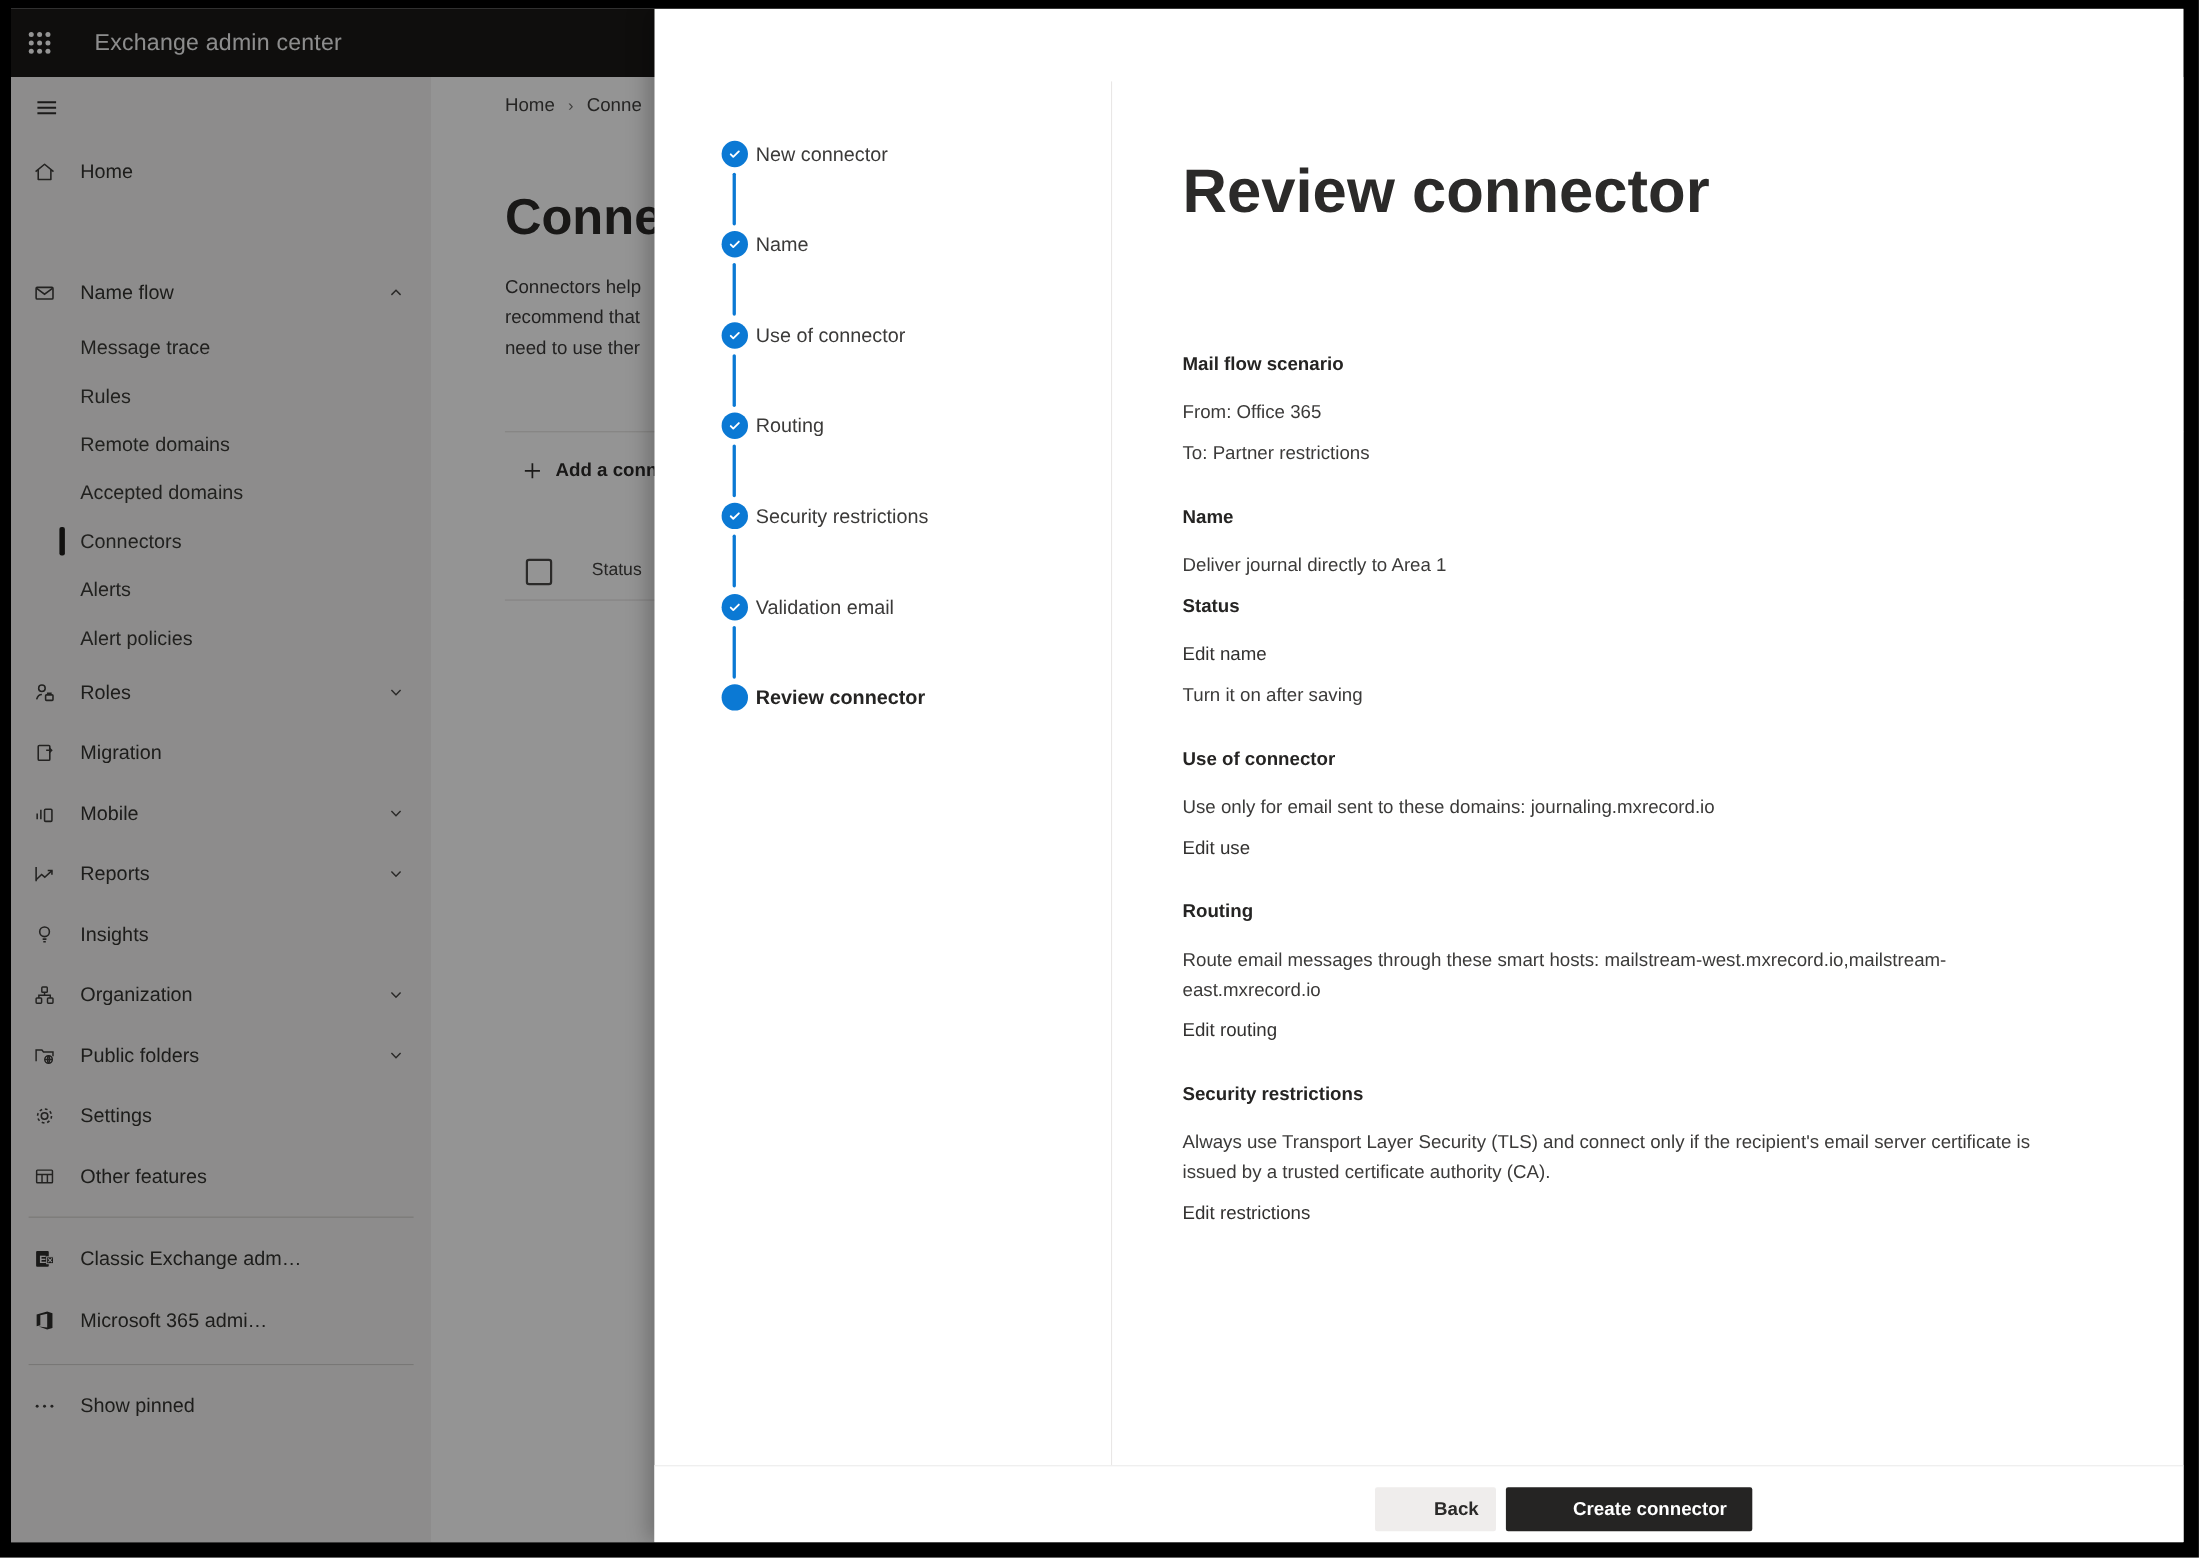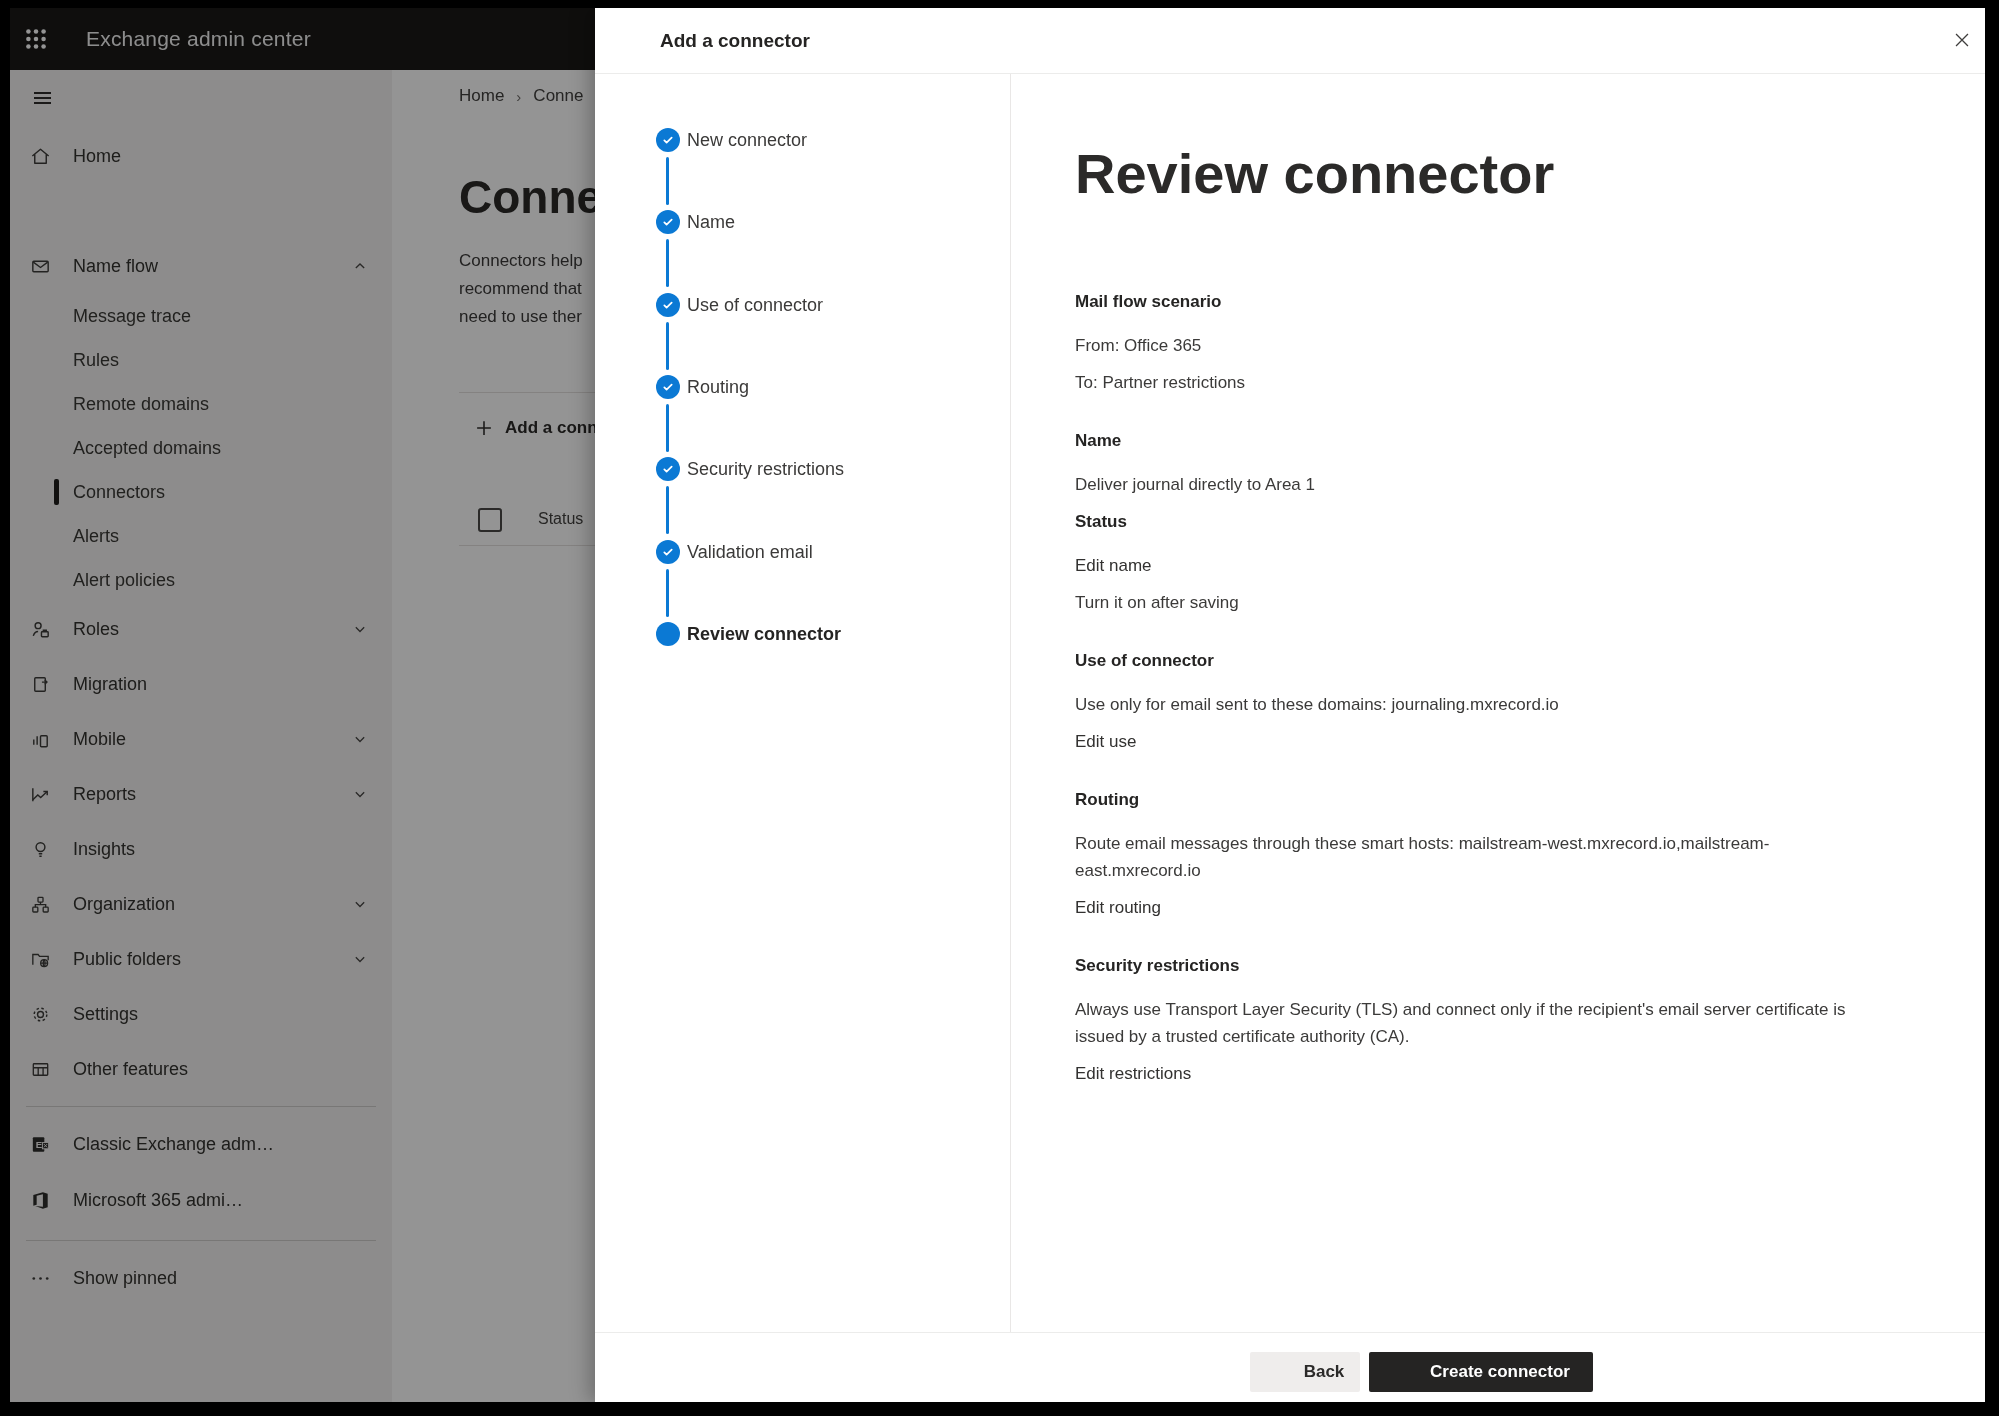--- a/index.html
+++ b/index.html
@@ -55,21 +55,21 @@
   .stepper{position:relative;width:415px;border-right:1px solid #e9e7e6;flex:none;}
   .step{position:absolute;left:0;right:0;height:24px;display:flex;align-items:center;cursor:pointer;}
   .step .dot{position:absolute;left:61px;width:24px;height:24px;border-radius:50%;background:var(--c-accent,#0b79d4);display:flex;align-items:center;justify-content:center;}
   .step .slabel{position:absolute;left:92px;font-size:18px;color:#3b3a39;white-space:nowrap;}
   .step.active .slabel{font-weight:700;color:#252423;}
   .step-line{position:absolute;left:71px;width:3px;height:48px;background:var(--c-accent,#0b79d4);border-radius:2px;}
 
   
   .review{flex:1;padding:69px 120px 0 64px;box-sizing:border-box;}
   .review-h1{font-size:56px;line-height:62px;font-weight:700;color:#2b2a29;margin:0;}
-  .sections{margin-top:83px;}
+  .sections{margin-top:112px;}
   .section{margin-top:31px;width:775px;}
   .section:first-child{margin-top:0;}
   .row{font-size:17px;line-height:27px;color:#3b3a39;margin:0 0 10px;}
   .row-h{font-weight:700;color:#252423;margin-bottom:17px;}
   .row-h.inner{margin-top:6px;}
   .row-link{cursor:pointer;color:#323130;}
 
   
   .dlg-footer{position:absolute;left:0;right:0;bottom:0;height:69px;border-top:1px solid #ececeb;background:#fff;}
   .btn{position:absolute;top:19px;height:40px;border:0;border-radius:2px;font-size:17px;font-weight:700;cursor:pointer;font-family:inherit;padding-left:44px;}
@@ -335,28 +335,20 @@
       <span class="add-label">Add a conn</span>
     </button>
     <span class="tbl-check"></span>
     <div class="tbl-status">Status</div>
     <div class="bg-div2"></div>
   </div>
 
   <div class="dim"></div>
 
   <div class="dialog">
-    <div class="dlg-header">
-      <div class="dlg-title">Add a connector</div>
-      <button class="dlg-close">
-        <svg width="22" height="22" viewBox="0 0 24 24" fill="none" stroke="currentColor" stroke-width="1.4">
-            <path d="M5.5 5.5l13 13M18.5 5.5l-13 13"></path>
-          </svg>
-      </button>
-    </div>
 
     <div class="dlg-body">
 
       <div class="stepper">
         <div class="step-line" style="top:83px"></div>
         <div class="step-line" style="top:165px"></div>
         <div class="step-line" style="top:248px"></div>
         <div class="step-line" style="top:330px"></div>
         <div class="step-line" style="top:412px"></div>
         <div class="step-line" style="top:495px"></div>

